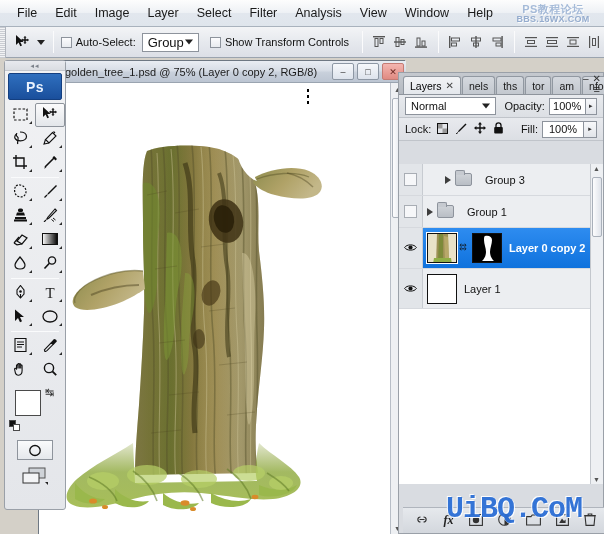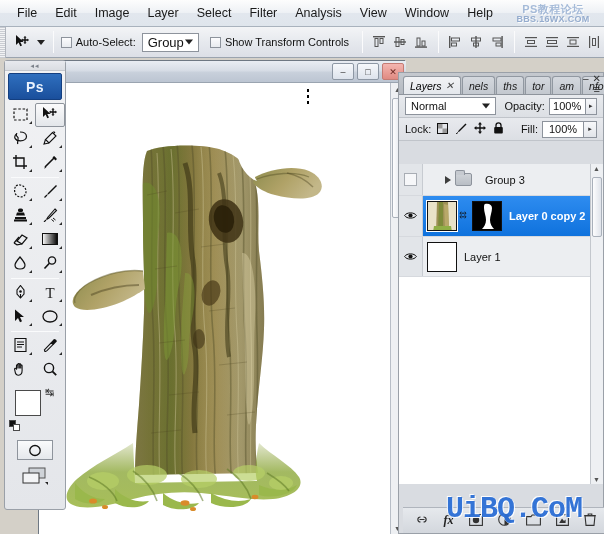--- a/index.html
+++ b/index.html
@@ -292,21 +292,20 @@
   .ptab {
     height: 18px;
     padding: 0 6px;
     font-size: 10.5px; color: #1a1a1a;
     display: flex; align-items: center; gap: 4px;
     background: linear-gradient(to bottom,#d4d8de,#c3c8cf);
     border: 1px solid #9198a1; border-bottom: none;
     border-radius: 3px 3px 0 0;
     margin-right: 1px;
     white-space: nowrap;
-    font-style: italic;
   }
   .ptab.active {
     background: linear-gradient(to bottom,#f2f3f5,#e4e7ec);
     color: #000;
   }
   .ptab .x { font-size: 10px; color: #444; }
   .panel-winctl {
     position: absolute; right: 2px; top: 0px;
     display: flex; gap: 4px; align-items: center;
     font-size: 10px; color: #333;
@@ -602,20 +601,21 @@
             <rect x="2" y="1" width="1.2" height="12" fill="#555"></rect>
             <rect x="10.8" y="1" width="1.2" height="12" fill="#555"></rect>
             <rect x="5.5" y="3.5" width="3" height="7" fill="none" stroke="#555" stroke-width="1"></rect>
           </svg>
       </div>
     </div>
   </div>
 
   <div class="docwin">
     <div class="doctitle">
+      <span class="txt">golden_tree_1.psd @ 75% (Layer 0 copy 2, RGB/8)</span>
       <div class="win-btns">
         <div class="win-btn">–</div>
         <div class="win-btn">□</div>
         <div class="win-btn close">✕</div>
       </div>
     </div>
 
     <div class="canvas">
       <div class="marching-ants"></div>
 
@@ -1103,20 +1103,28 @@
         <div class="eyecol">
           <span class="eyebox"></span>
         </div>
         <span style="width:18px;"></span>
         <span class="disclose right"></span>
         <span class="folder-ic"></span>
         <span class="lname">Group 3</span>
       </div>
 
 
+      <div class="layer-row">
+        <div class="eyecol">
+          <span class="eyebox"></span>
+        </div>
+        <span class="disclose right"></span>
+        <span class="folder-ic"></span>
+        <span class="lname">Group 1</span>
+      </div>
 
       <div class="layer-row selected" style="height:41px;align-items:center;">
         <div class="eyecol">
           <span class="eye">
             <svg width="13" height="9" viewBox="0 0 13 9">
                 <path d="M0.6 4.5 C2.6 1 10.4 1 12.4 4.5 C10.4 8 2.6 8 0.6 4.5 Z" fill="none" stroke="#111" stroke-width="1"></path>
                 <circle cx="6.5" cy="4.5" r="2.1" fill="#111"></circle>
               </svg>
           </span>
         </div>

